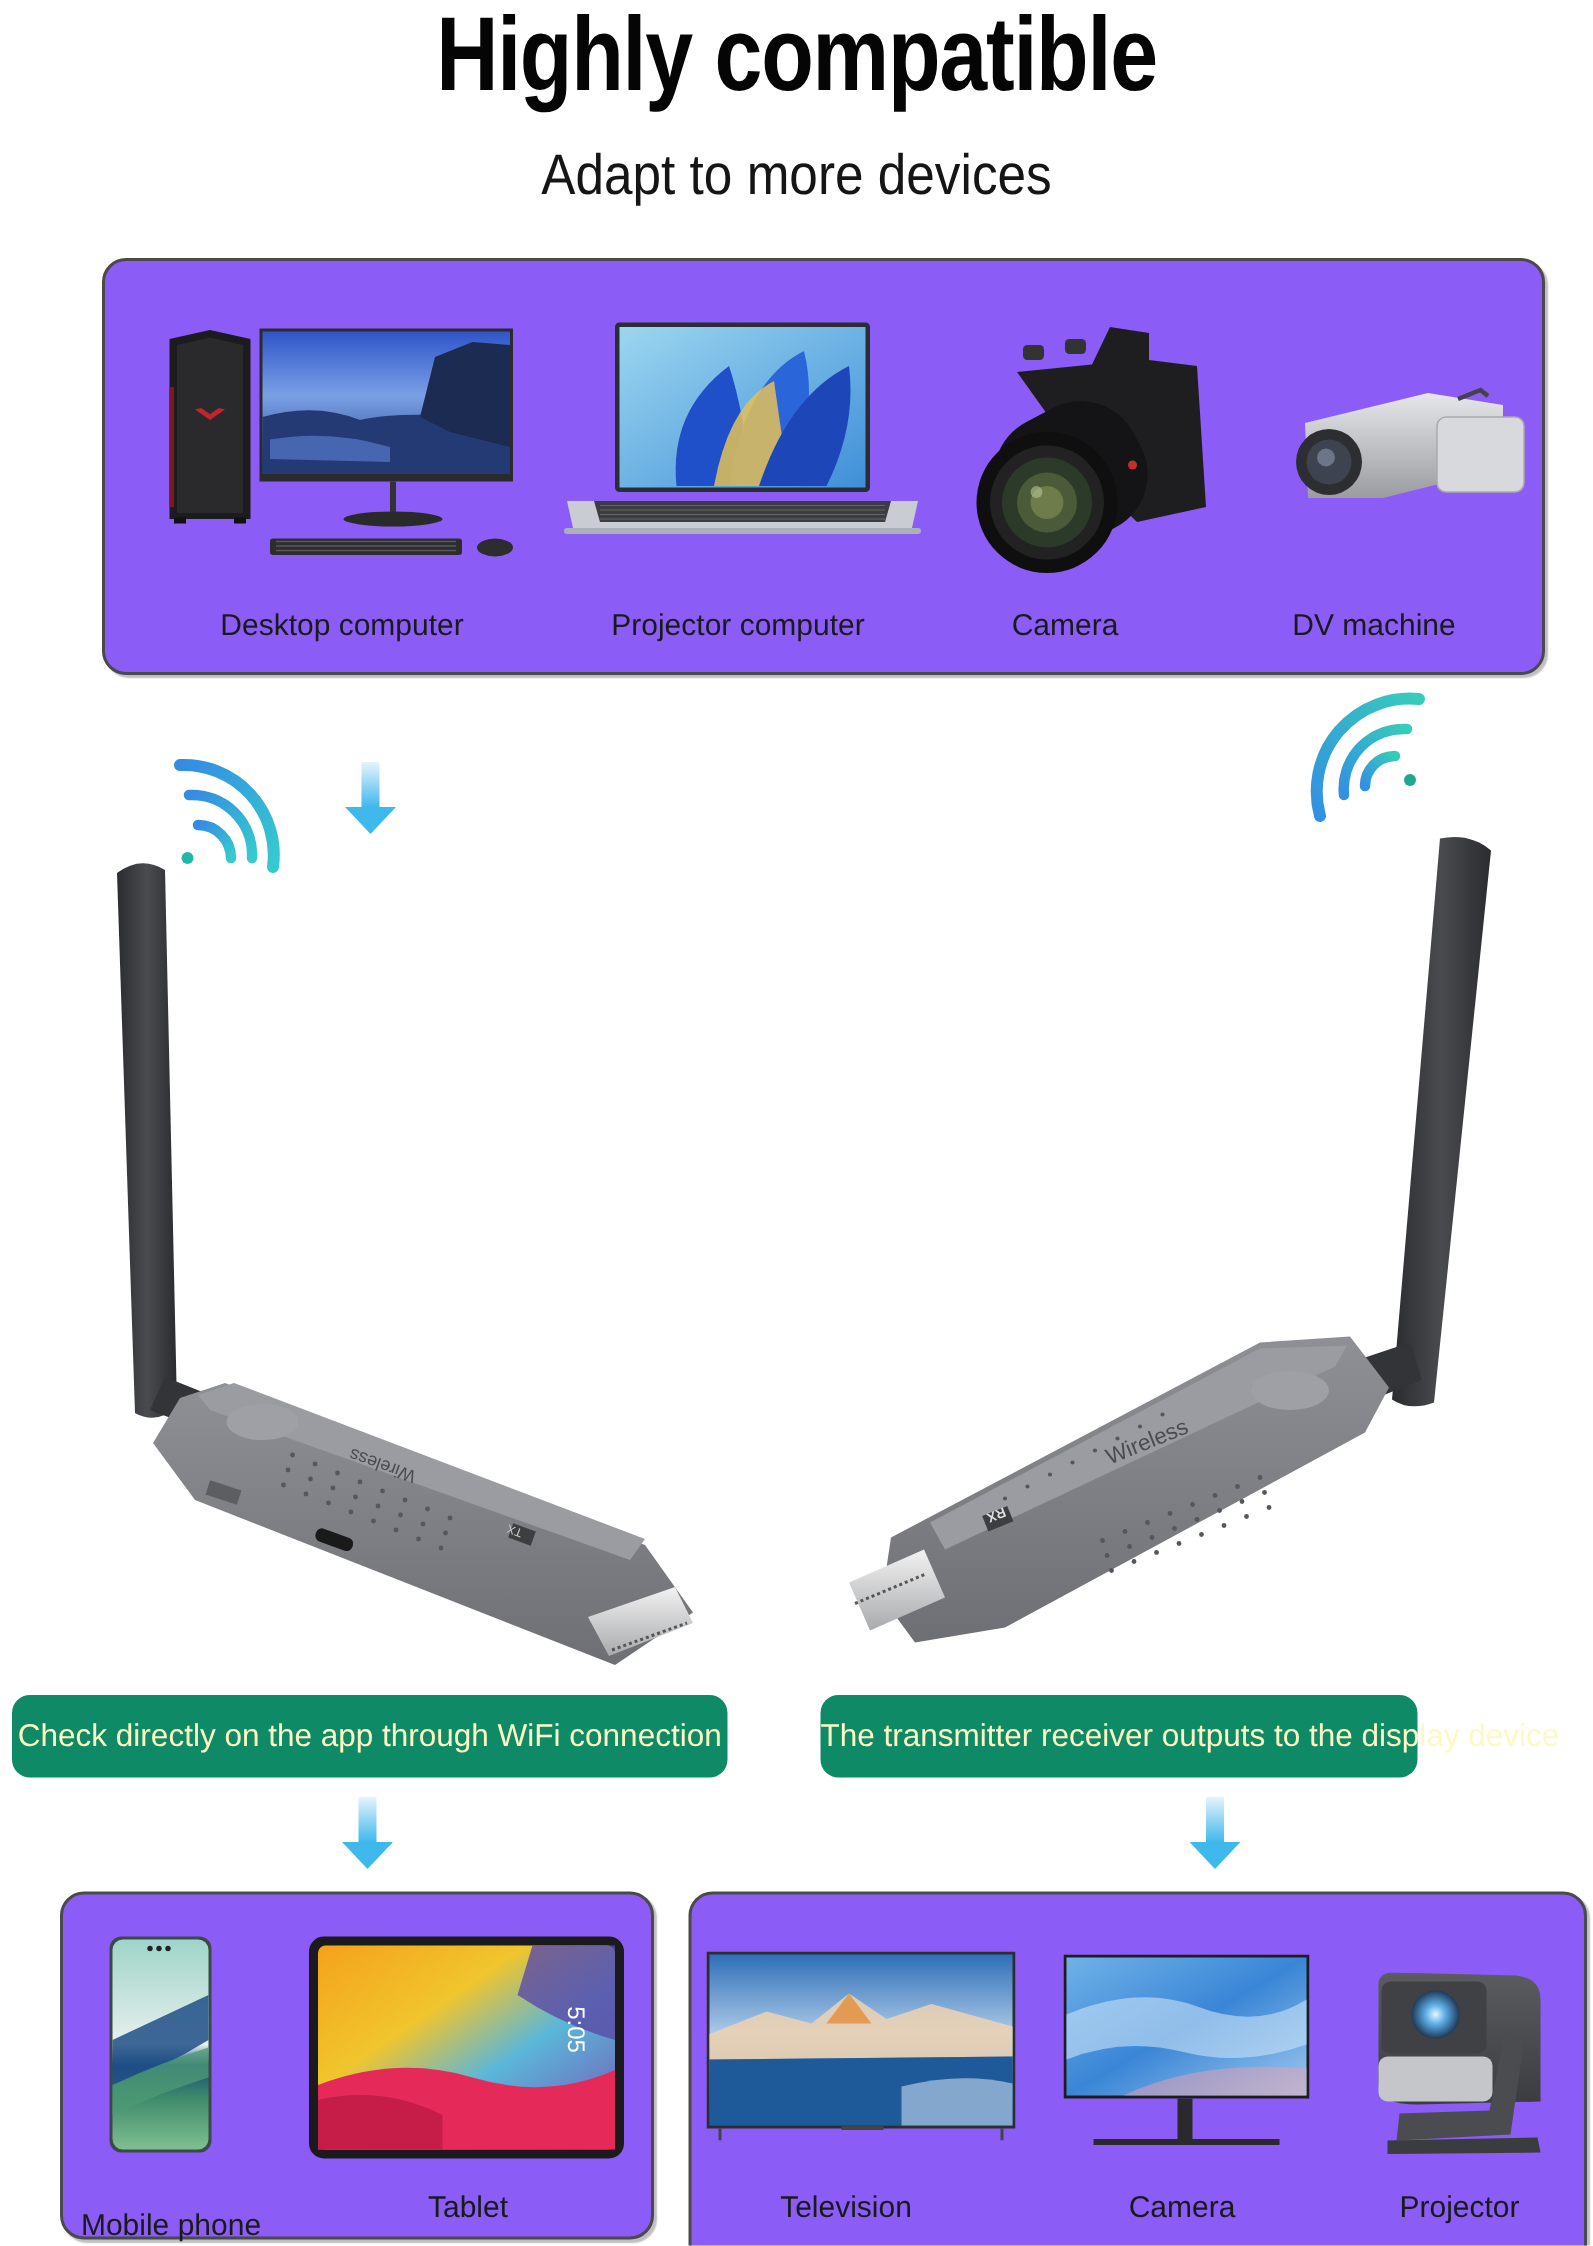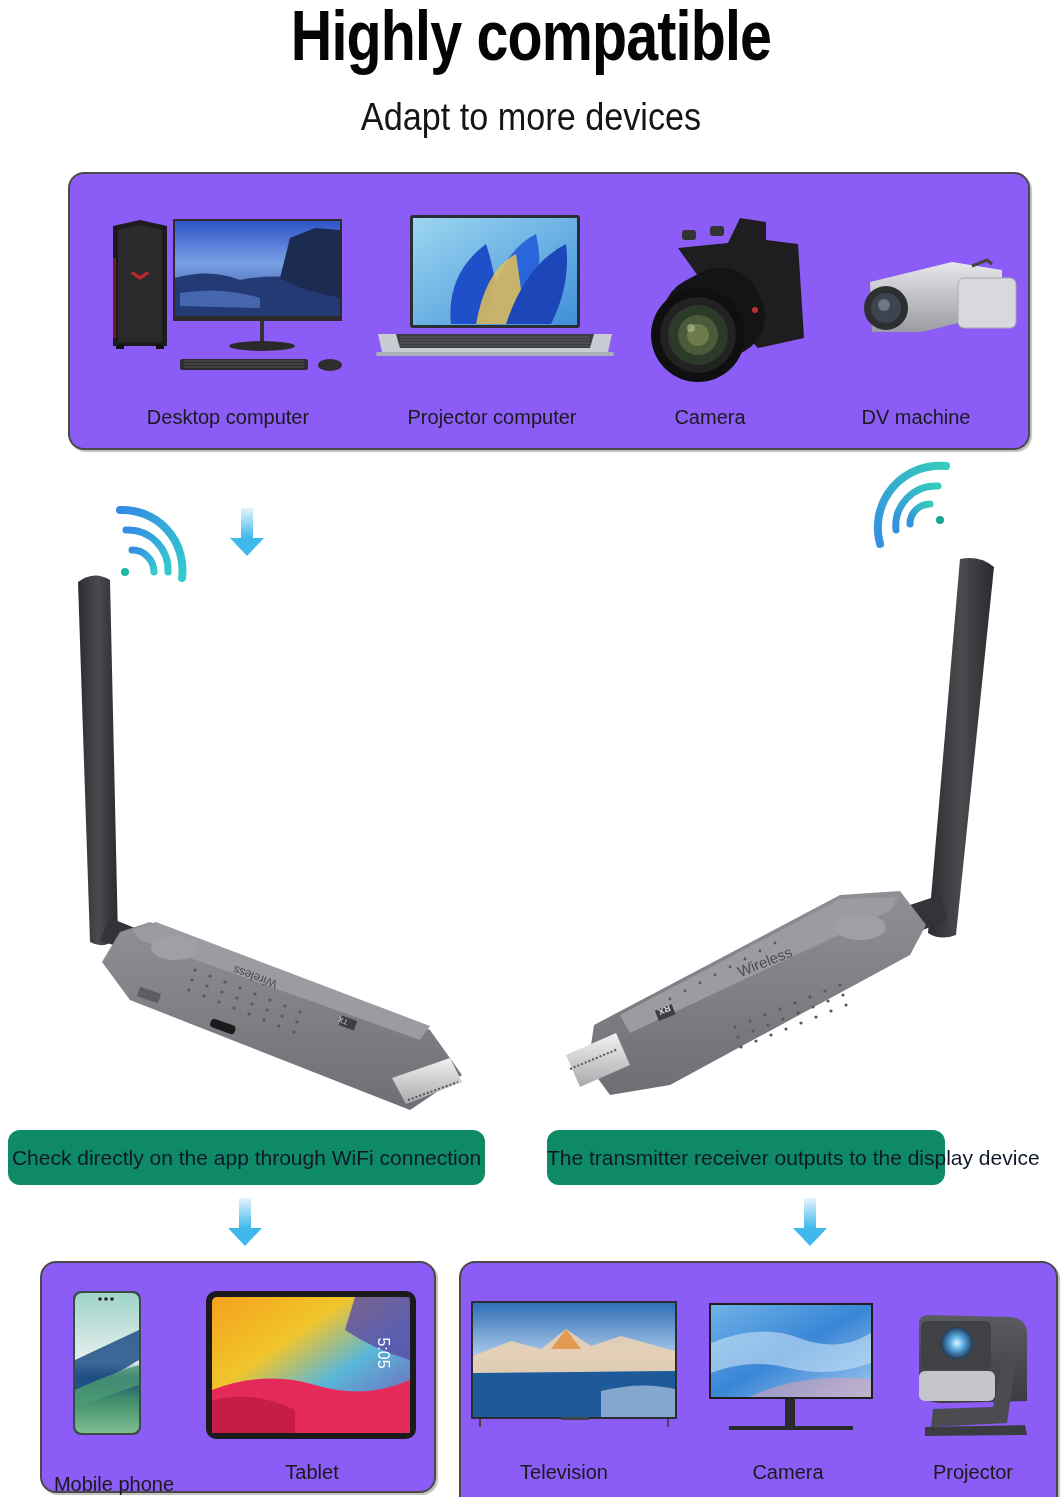--- a/index.html
+++ b/index.html
@@ -24,21 +24,21 @@
     box-shadow: 2px 2px 1px rgba(0,0,0,0.25);
   }
   .device-label {
     position: absolute; font-size: 20px; line-height: 22px; color: #1a1a1a; white-space: nowrap;
     transform: translateX(-50%);
   }
   .dev { position: absolute; }
 
   .badge {
     position: absolute; height: 55px; border-radius: 12px; background: #0e8a67;
-    color: #0f172a; font-size: 21px; line-height: 55px; text-align: center; white-space: nowrap;
+    color: #fef9c3; font-size: 21px; line-height: 55px; text-align: center; white-space: nowrap;
   }
   .arrow { position: absolute; width: 34px; height: 50px; }
 
   .wifi { position: absolute; }
 </style>
 </head>
 <body>
 
 <div class="title">Highly compatible</div>
 <div class="subtitle">Adapt to more devices</div>

